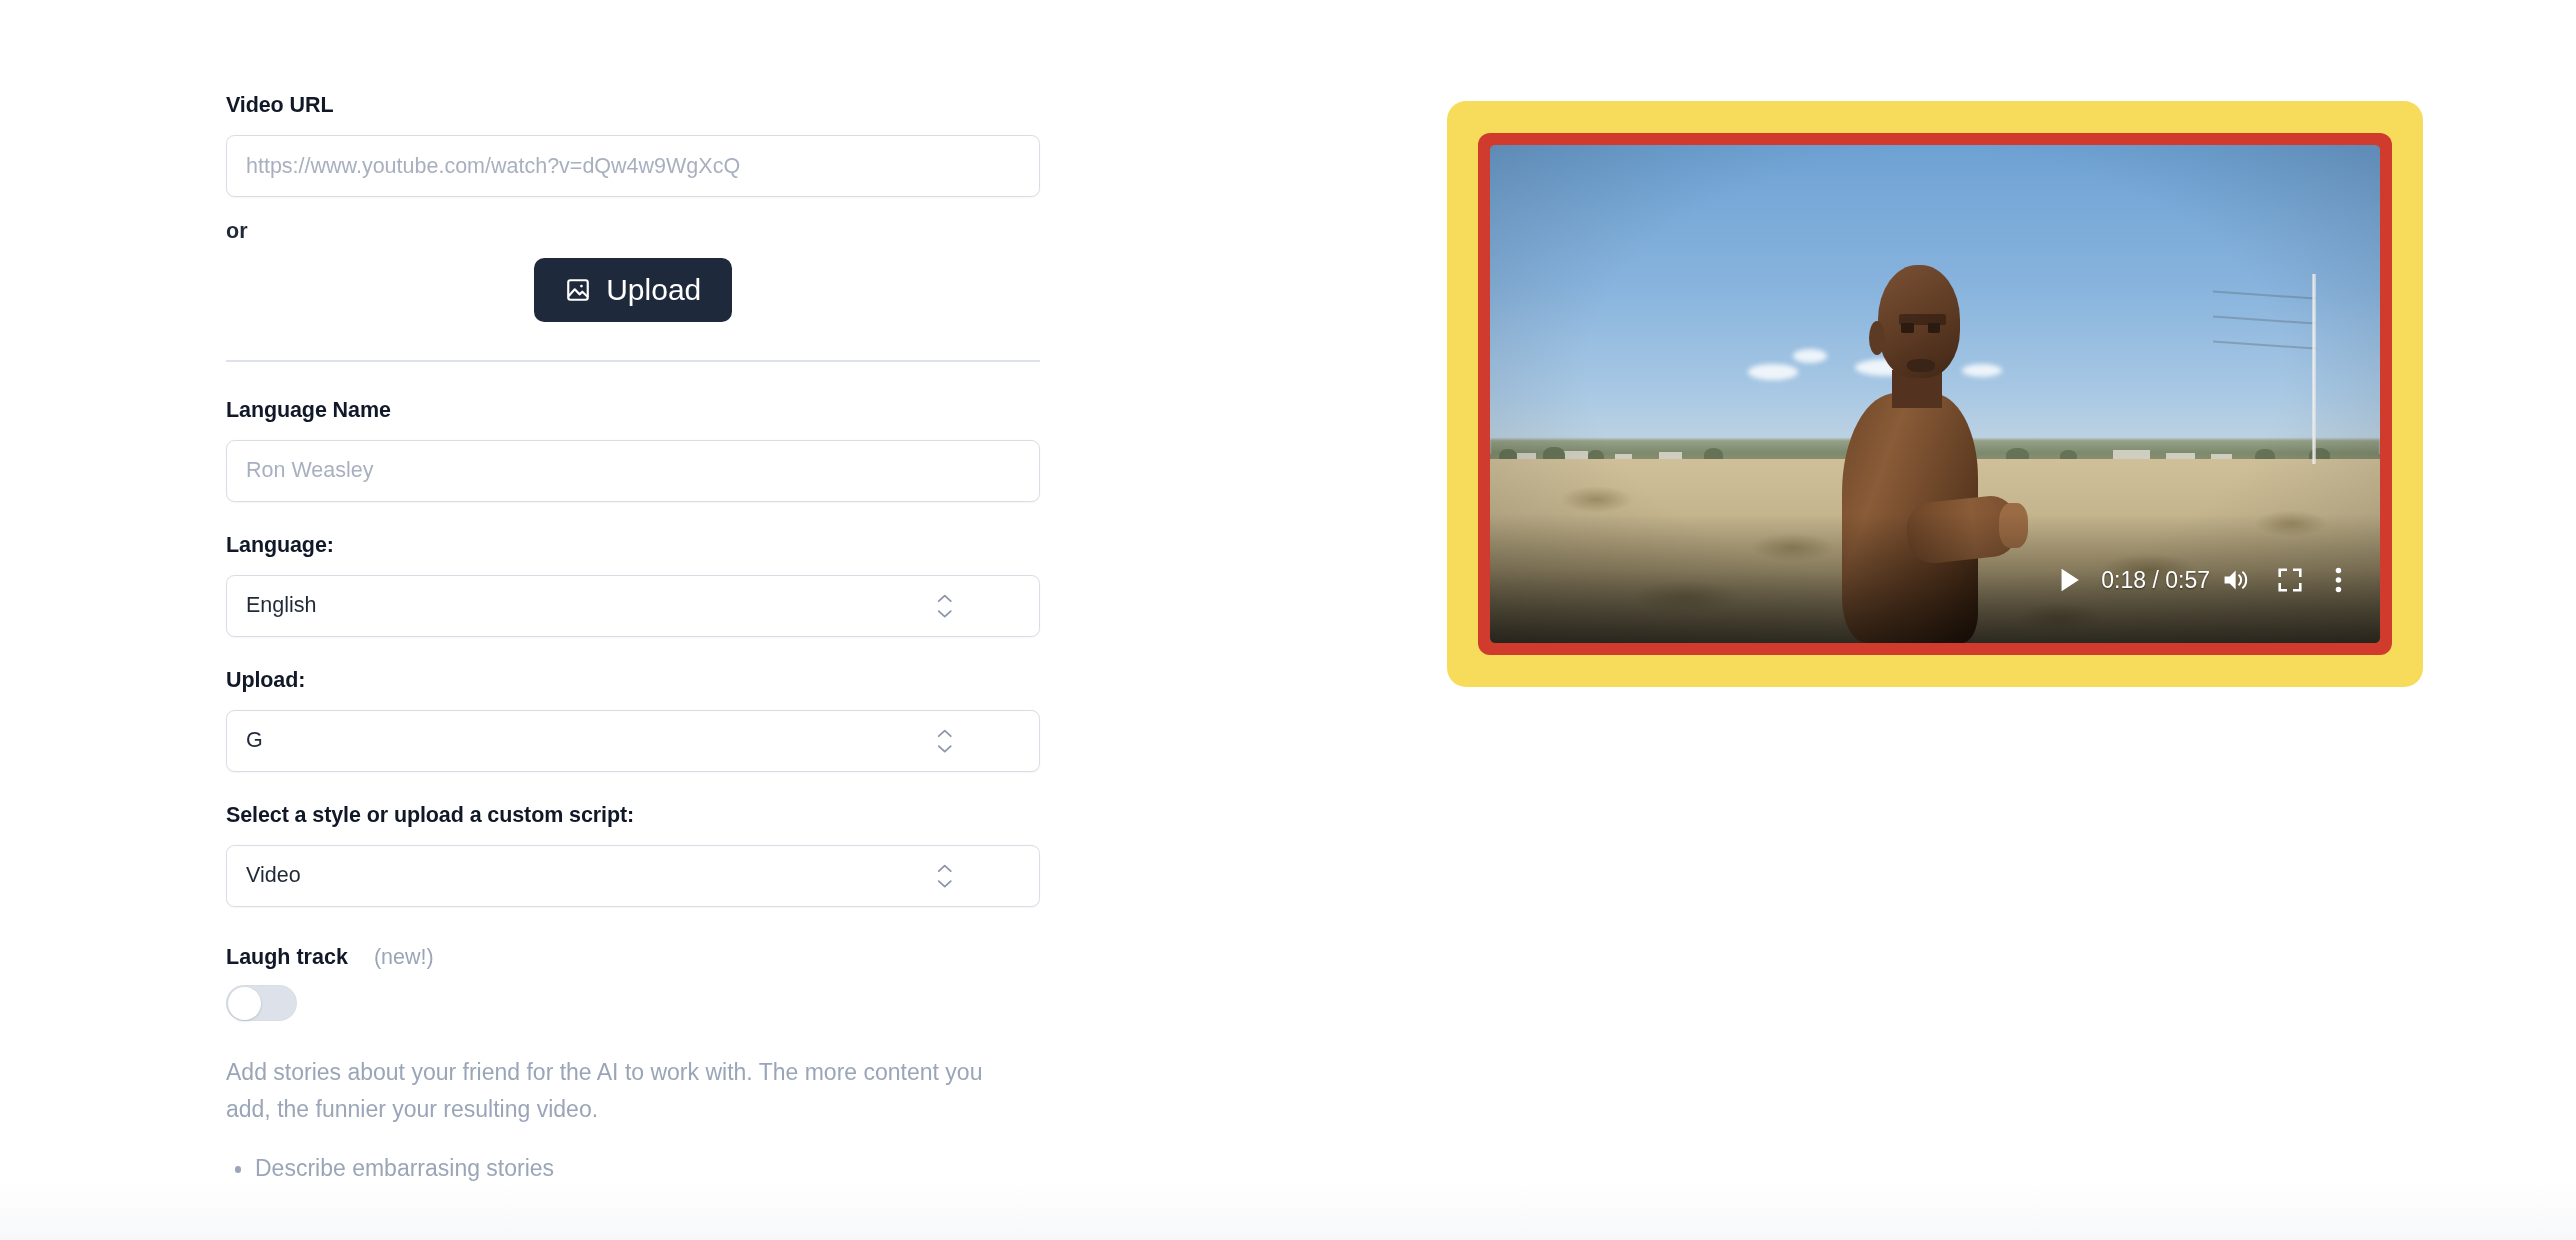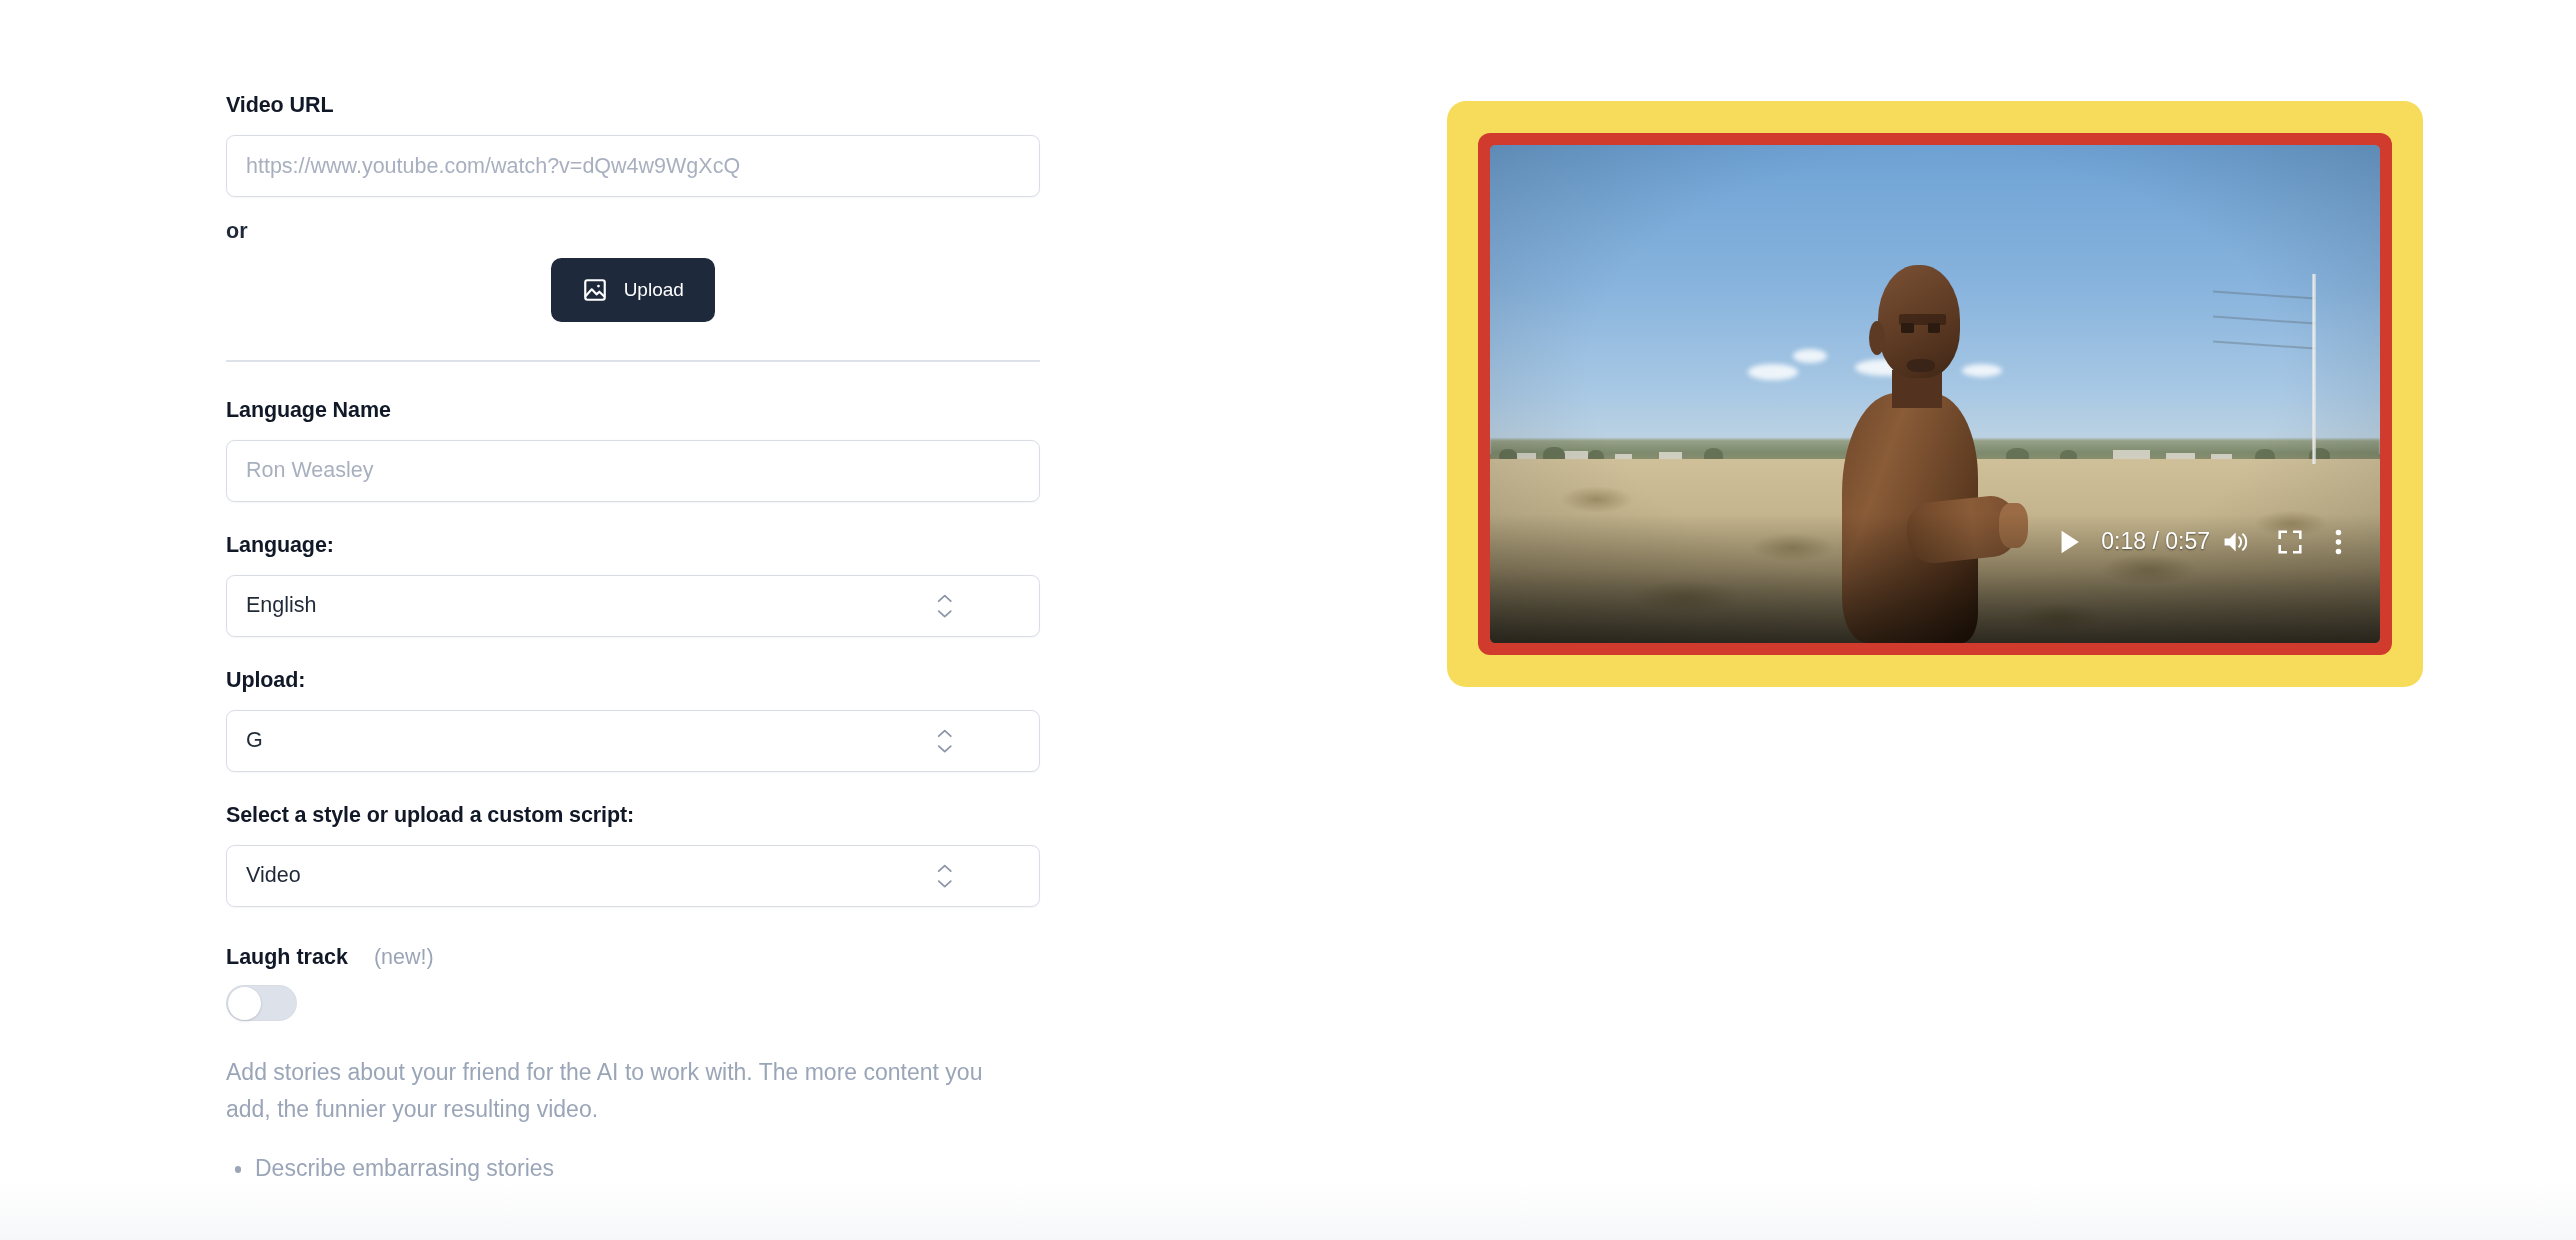--- a/index.html
+++ b/index.html
@@ -91,21 +91,21 @@
     display: inline-flex;
     align-items: center;
     gap: 15.5px;
     background: #1e293b;
     color: #ffffff;
     border: none;
     border-radius: 10.3px;
     padding: 0 31px;
     height: 64px;
     font-family: "Liberation Sans", sans-serif;
-    font-size: 19px;
+    font-size: 30px;
     font-weight: 400;
     cursor: pointer;
   }
   .upload-button svg { display: block; }
 
   .divider {
     width: 814px;
     height: 1.7px;
     background: #dde1e8;
     margin-top: 38px;
@@ -409,22 +409,24 @@
     background: radial-gradient(ellipse at 50% 45%, rgba(0,0,0,0) 55%, rgba(0,0,0,0.18) 100%);
   }
 
   
   .vid-controls {
     position: absolute;
     left: 0; right: 0; bottom: 0;
     height: 129px;
     background: linear-gradient(to bottom, rgba(0,0,0,0) 0%, rgba(0,0,0,0.22) 35%, rgba(0,0,0,0.62) 100%);
     display: flex;
+    flex-direction: column;
     justify-content: flex-end;
     padding: 0 19px 17px 19px;
+    align-items: flex-end;
   }
   .ctrl-row {
     display: flex;
     align-items: center;
     height: 55px;
   }
   .ctrl-play {
     width: 38px;
     display: flex;
     align-items: center;

